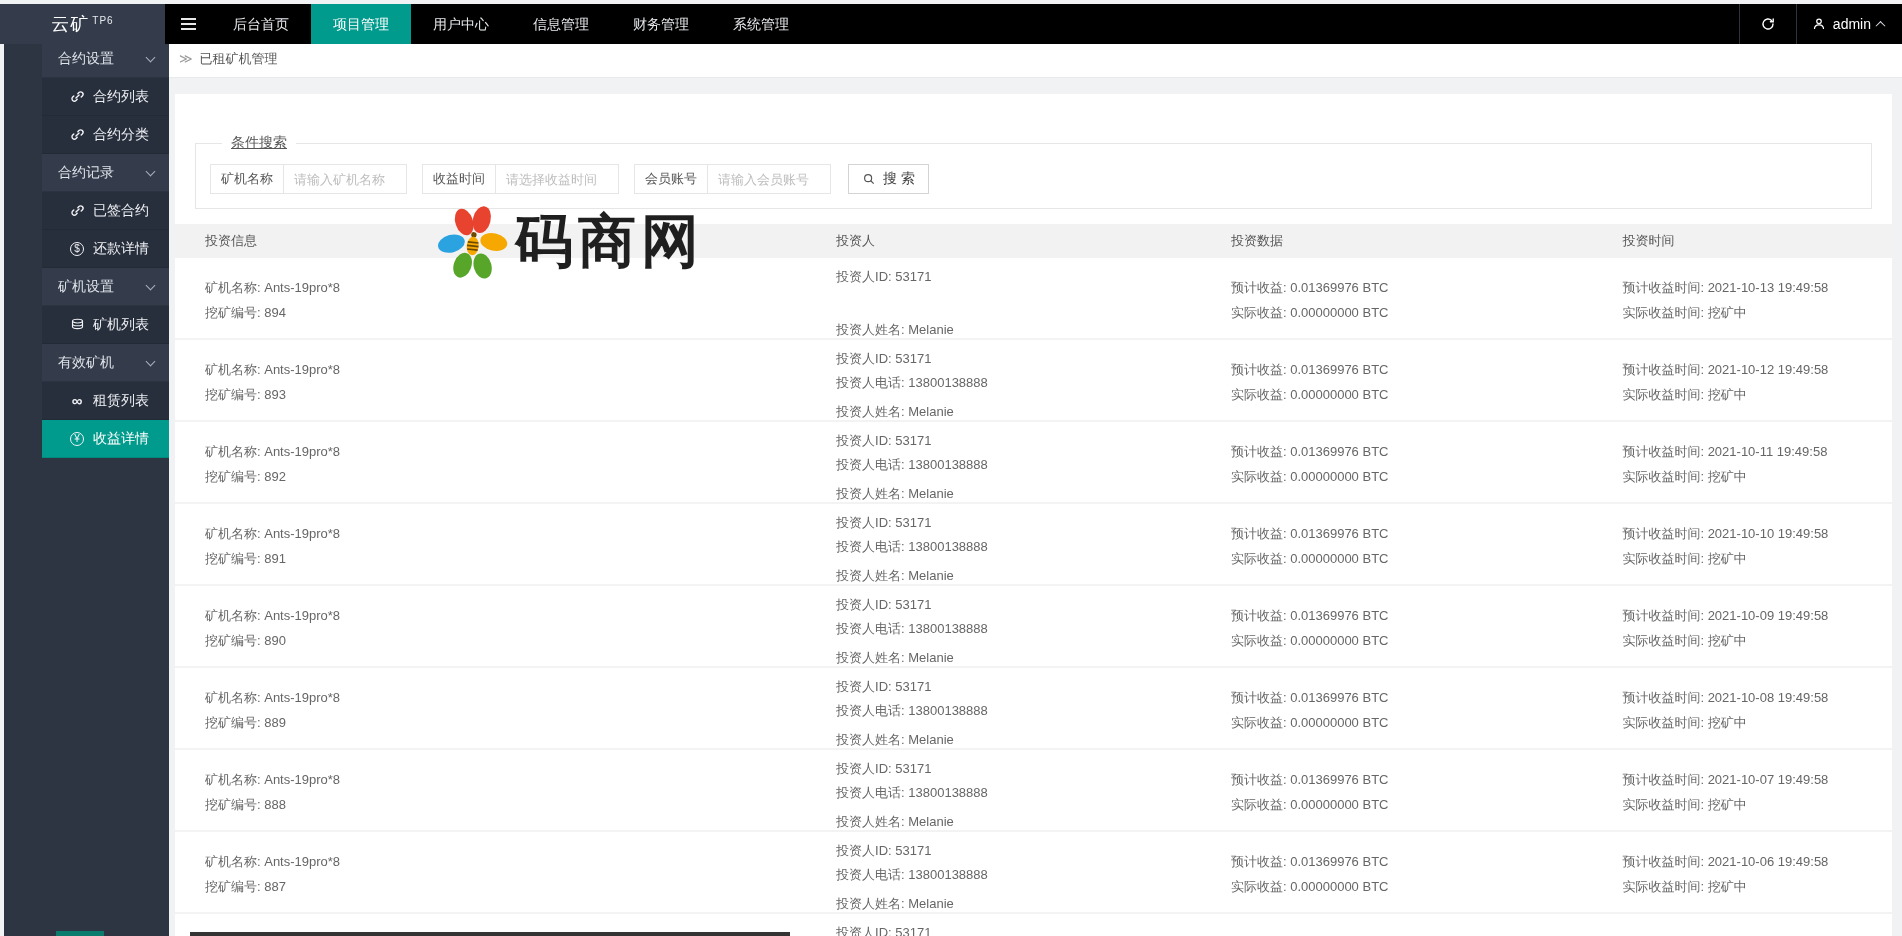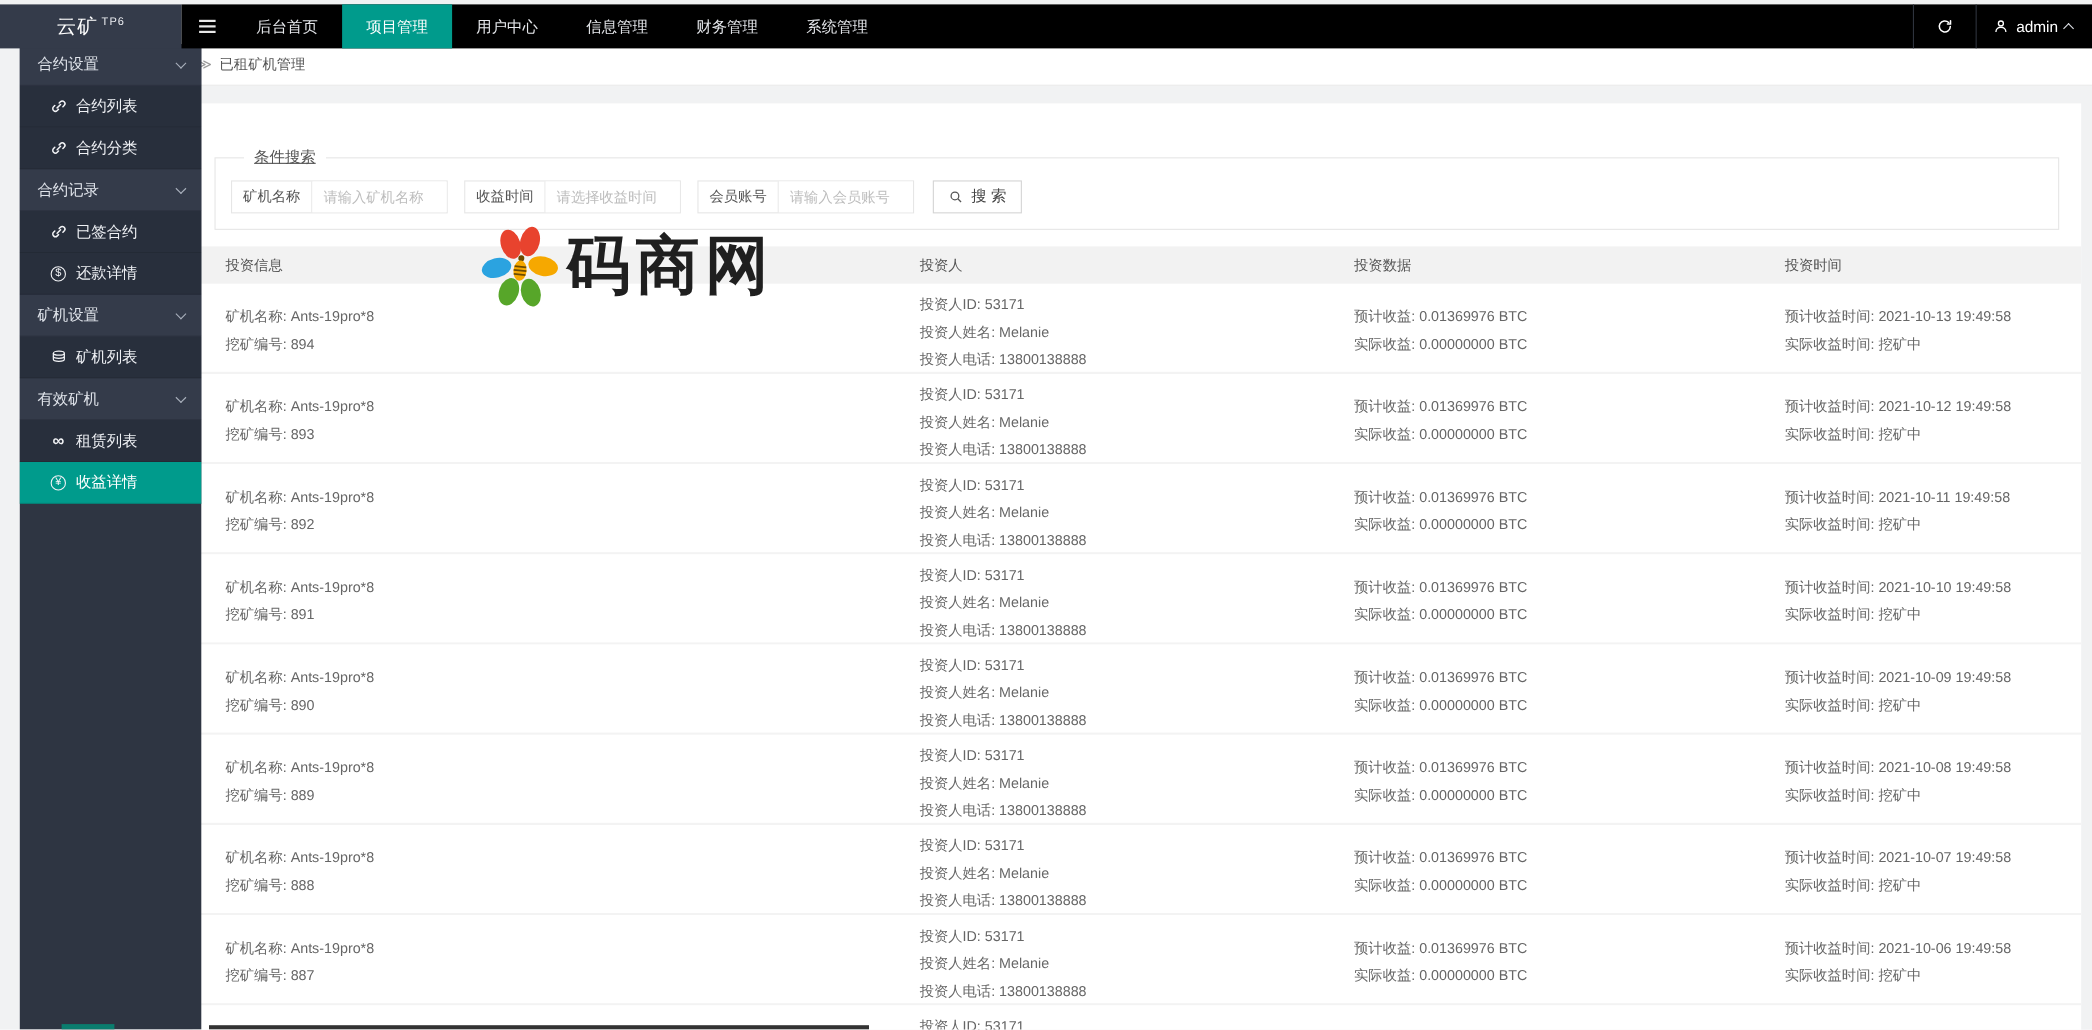--- a/index.html
+++ b/index.html
@@ -20,21 +20,21 @@
   .nav-item{line-height:40px;padding:0 22px;color:#e6e8ec;font-size:14px;cursor:pointer;}
   .nav-item.active{background:var(--accent);color:#fff;}
   .top-right{margin-left:auto;display:flex;align-items:stretch;}
   .refresh-btn{width:58px;display:flex;align-items:center;justify-content:center;border-left:1px solid #2e333d;border-right:1px solid #2e333d;cursor:pointer;}
   .refresh-btn svg{width:16px;height:16px;}
   .user-box{display:flex;align-items:center;gap:6px;padding:0 18px 0 14px;color:#fff;font-size:14px;cursor:pointer;}
   .user-box svg{width:16px;height:16px;}
   .chev-up{width:7px;height:7px;border-right:1.5px solid #dfe2e8;border-bottom:1.5px solid #dfe2e8;transform:rotate(-135deg) translate(-1px,-1px);display:inline-block;}
 
   
-  .sidebar{position:absolute;top:40px;left:18px;width:165px;height:896px;background:#2e3542;z-index:20;}
+  .sidebar{position:absolute;top:40px;left:4px;width:165px;height:896px;background:#2e3542;z-index:20;padding-left:38px;}
   .side-group{height:38px;display:flex;align-items:center;padding:0 15px 0 16px;background:#343b4a;color:#dfe3ea;font-size:14px;cursor:pointer;border-bottom:1px solid rgba(0,0,0,.12);}
   .chev-down{width:7px;height:7px;border-right:1.5px solid #aab1bd;border-bottom:1.5px solid #aab1bd;transform:rotate(45deg);margin-left:auto;margin-top:-3px;}
   .side-item{height:38px;display:flex;align-items:center;gap:8px;padding-left:27px;background:#282f3c;color:#eef0f4;font-size:14px;cursor:pointer;border-bottom:1px solid rgba(0,0,0,.10);}
   .side-item.active{background:var(--accent);color:#fff;}
   .si-icon{display:inline-flex;align-items:center;justify-content:center;width:16px;height:16px;color:#f2f3f6;}
   .si-icon .ic{width:15px;height:15px;}
   .circ{display:inline-block;width:14px;height:14px;border:1px solid #f2f3f6;border-radius:50%;font-size:10px;line-height:12px;text-align:center;}
   .inf{font-size:15px;line-height:14px;font-weight:bold;}
 
   
@@ -53,21 +53,21 @@
   .inp::placeholder{color:#bdbdbd;}
   .search-btn{display:inline-flex;align-items:center;gap:7px;height:30px;padding:0 13px;border:1px solid #d4d4d4;background:#fff;font-size:14px;color:#444;cursor:pointer;margin-left:2px;}
   .search-btn svg{width:14px;height:14px;}
 
   .grid{display:grid;grid-template-columns:38.5% 23% 22.8% 15.7%;}
   .table-header{margin-top:15px;height:34px;background:#f2f2f2;align-items:center;font-size:13px;color:#555;}
   .th:first-child{padding-left:30px;}
   .t-row{border-bottom:2px solid #f3f3f3;height:82px;background:#fff;}
   .td{display:flex;flex-direction:column;font-size:13px;color:#666;line-height:25px;}
   .td.c1{padding-left:30px;padding-top:17px;}
-  .td.c2{padding-top:6px;}
+  .td.c2{padding-top:6px;gap:28px;}
   .td.c3{padding-top:17px;}
   .td.c4{padding-top:17px;}
 
   
   .watermark{position:absolute;left:262px;top:60px;display:flex;align-items:center;gap:6px;pointer-events:none;z-index:10;margin-top:48px;}
   .wm-text{font-size:58px;font-weight:900;color:#1f1f1f;letter-spacing:5px;font-family:"Liberation Sans","DejaVu Sans",sans-serif;}
   .wm-flower{width:72px;height:80px;}
   .sliver-dark{position:absolute;left:190px;top:932px;width:600px;height:4px;background:#333;z-index:40;}
   .sliver-teal{position:absolute;left:56px;top:931px;width:48px;height:5px;background:#0a7d6e;z-index:40;}
 </style>

